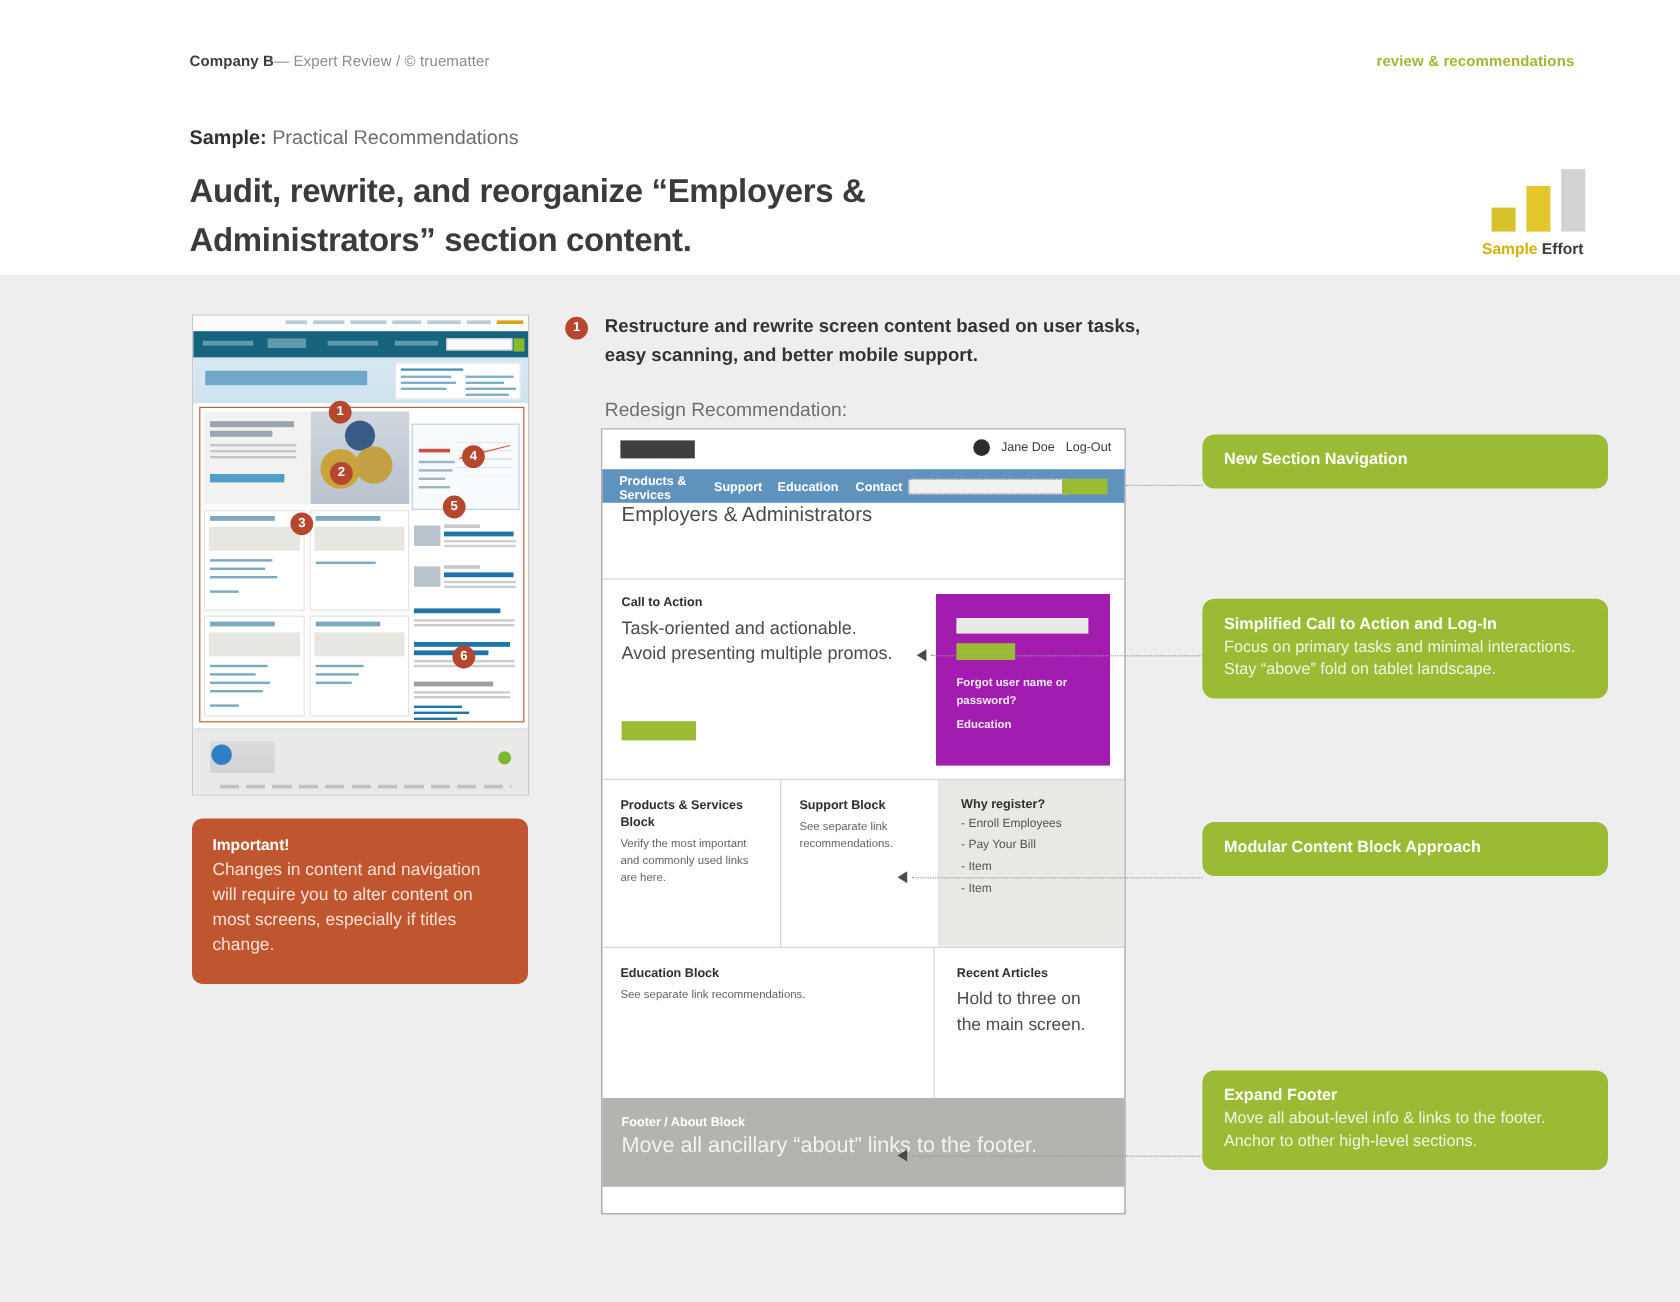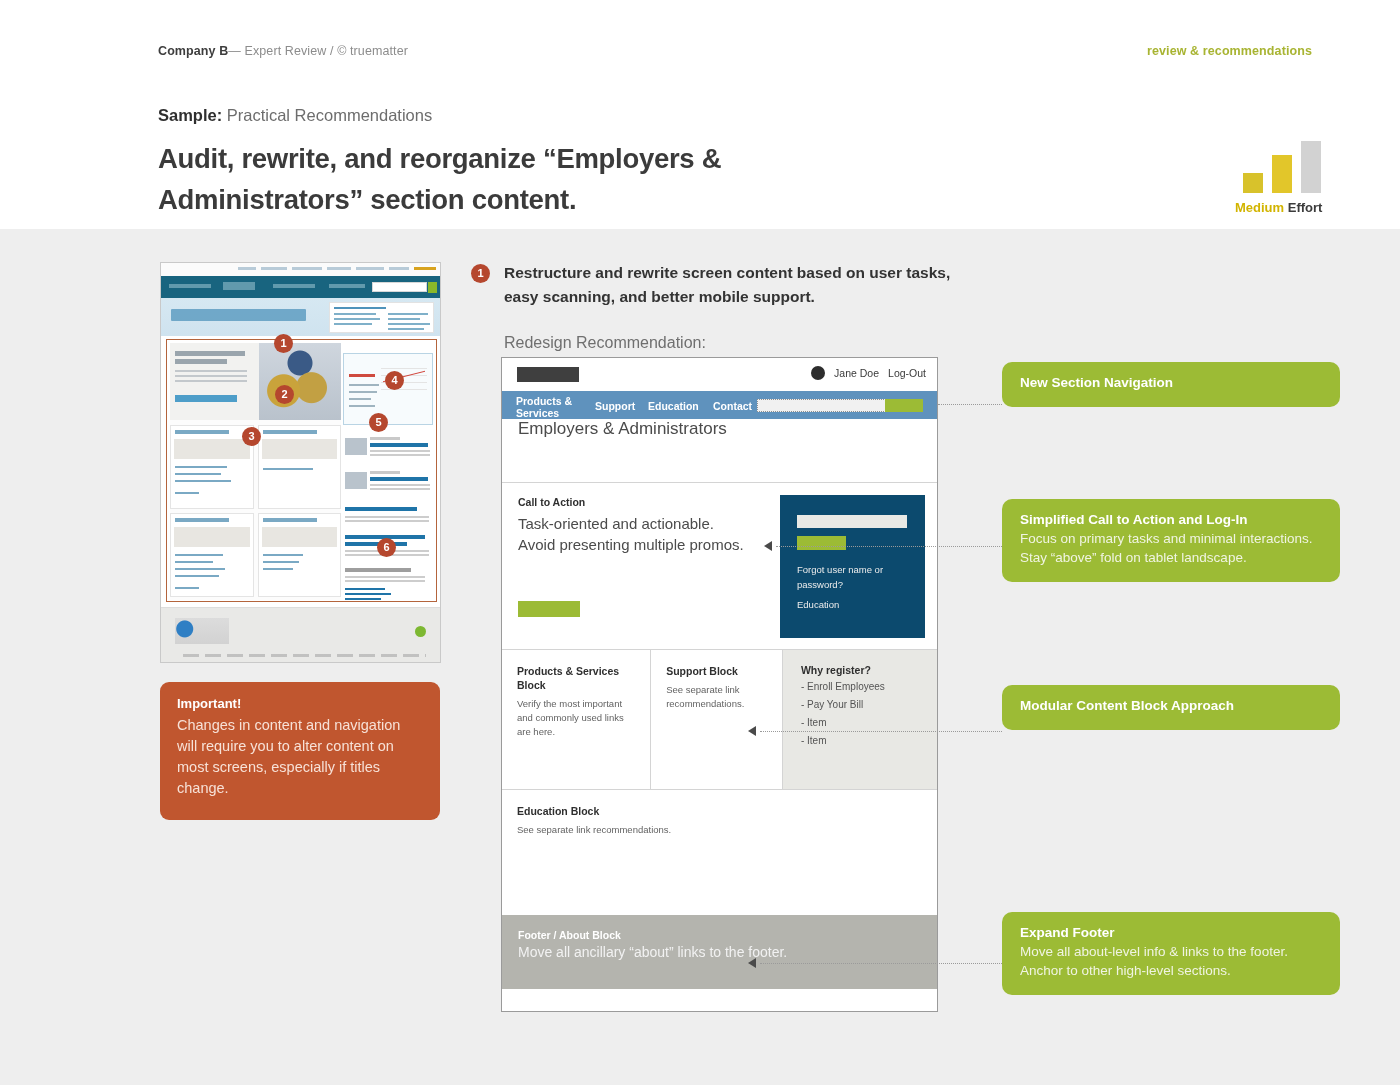--- a/index.html
+++ b/index.html
@@ -407,21 +407,22 @@
     font-size: 15px; line-height: 1.42; color: #4b4b4b;
   }
   .cta-btn {
     position: absolute; left: 16px; top: 118px;
     width: 62px; height: 16px;
     background: #9cbb35;
   }
   .login-panel {
     position: absolute; right: 12px; top: 12px;
     width: 145px; height: 143px;
-    background: #0c4a6e;
+    background: #a21caf;
+    font-weight: bold;
   }
   .login-field {
     position: absolute; left: 17px; top: 20px;
     width: 110px; height: 13px;
     background: #e9e9e5;
   }
   .login-btn {
     position: absolute; left: 17px; top: 41px;
     width: 49px; height: 14px;
     background: #9cbb35;
@@ -484,21 +485,21 @@
     position: relative;
     height: 74px;
     background: #b4b4ae;
     padding: 14px 0 0 16px;
   }
   .wf-title {
     font-size: 10.5px; font-weight: bold; color: #ffffff;
     margin-bottom: 3px;
   }
   .wf-copy {
-    font-size: 14px; color: #f2f2f2;
+    font-size: 18px; color: #f2f2f2;
   }
 
   
   .callout {
     position: absolute;
     left: 1002px;
     width: 338px;
     background: #9cbb35;
     border-radius: 10px;
     padding: 13px 18px 14px 18px;
@@ -506,21 +507,21 @@
   }
   .callout .ct {
     font-size: 13.5px; font-weight: bold; margin-bottom: 3px;
   }
   .callout .cb {
     font-size: 13.5px; line-height: 1.4; color: #f0f4e2;
   }
   .co-1 { top: 362px; }
   .co-2 { top: 499px; }
   .co-3 { top: 685px; }
-  .co-4 { top: 912px; }
+  .co-4 { top: 892px; }
 
   
   .conn {
     position: absolute;
     height: 0;
     border-top: 1px dotted #9a9a9a;
     z-index: 3;
   }
   .arrow-l {
     position: absolute;
@@ -555,21 +556,21 @@
 
   <div class="page-title">Audit, rewrite, and reorganize “Employers &amp; Administrators” section content.</div>
 
   <div class="effort">
     <div class="effort-bars">
       <div class="ebar b1" style="background:#d8c22b"></div>
       <div class="ebar b2" style="background:#e2c62a"></div>
       <div class="ebar b3" style="background:#d2d2d2"></div>
     </div>
     <div class="effort-label">
-      <span class="lvl">Medium</span><span class="word"> Effort</span>
+      <span class="lvl">Sample</span><span class="word"> Effort</span>
     </div>
   </div>
 </div>
 
 <div class="body-area"></div>
 
 <div class="thumb-frame">
   <div class="tb-topbar">
     <div class="tb-toplinks">
       <i style="width:18px"></i>
@@ -763,20 +764,24 @@
         <li>- Item</li>
       </ul>
     </div>
   </div>
 
   <div class="wire-row3">
     <div class="blk blk-edu">
       <div class="bt">Education Block</div>
       <div class="bd">See separate link recommendations.</div>
     </div>
+    <div class="blk blk-rec">
+      <div class="bt">Recent Articles</div>
+      <div class="rec-copy">Hold to three on the main screen.</div>
+    </div>
   </div>
 
   <div class="wire-footer">
     <div class="wf-title">Footer / About Block</div>
     <div class="wf-copy">Move all ancillary “about” links to the footer.</div>
   </div>
 </div>
 
 <div class="conn c1"></div>
 <div class="conn c2"></div>

